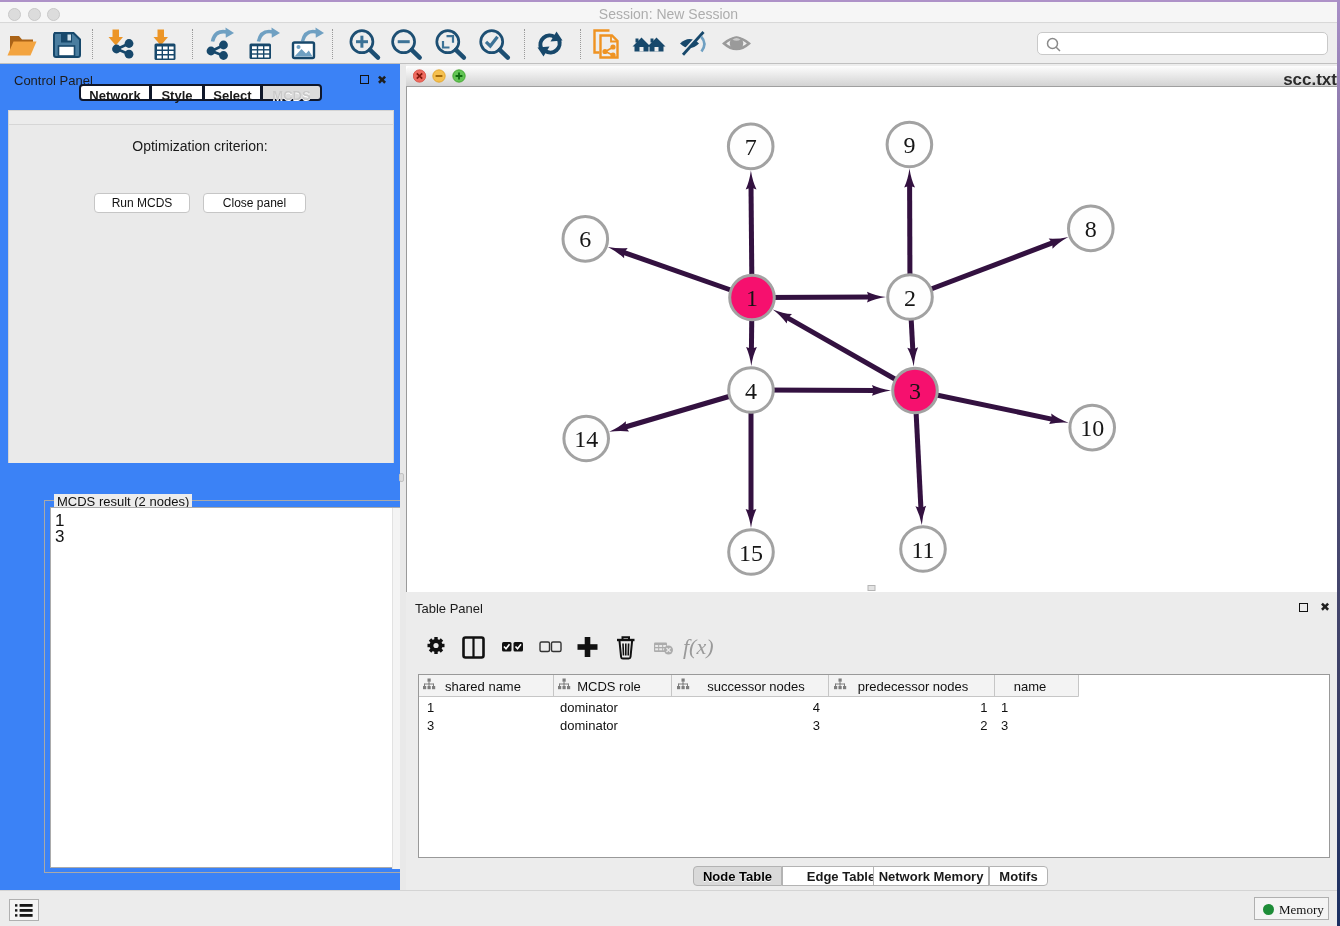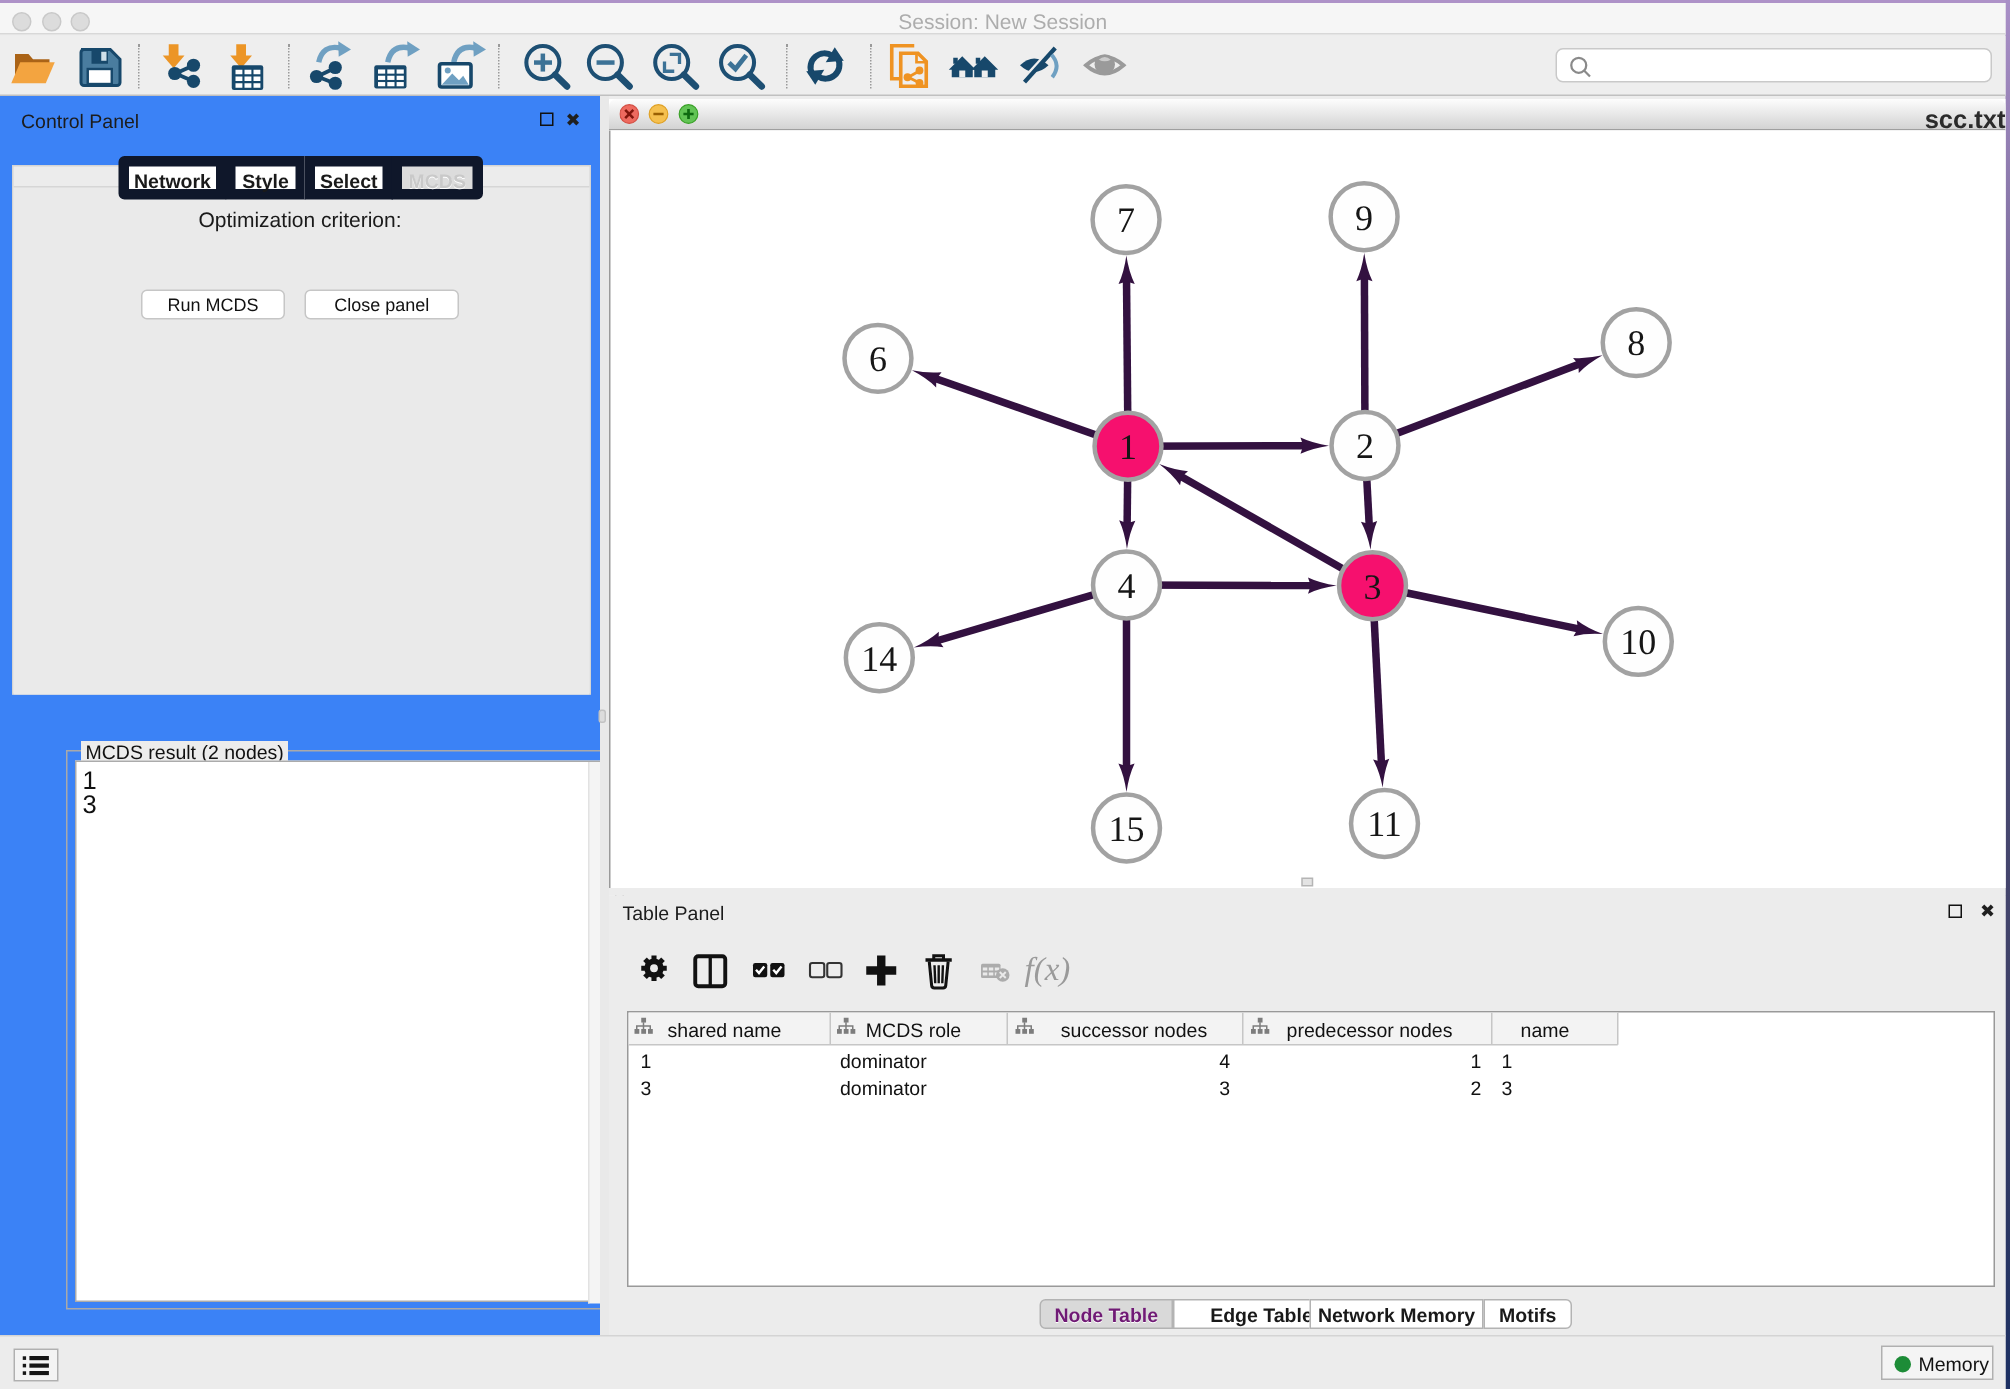--- a/index.html
+++ b/index.html
@@ -16,21 +16,21 @@
 
 #toolbar { left:0; top:24px; width:1337px; height:40px; background:#eeeeee; border-bottom:1px solid #c0c0c0; }
 .vsep { position:absolute; top:5px; height:30px; width:0; border-left:1px dotted #9a9a9a; }
 #searchbox { position:absolute; left:1037px; top:8px; width:291px; height:23px; background:#fff; border:1px solid #c9c9c9; border-radius:5px; }
 
 #cpanel { left:0; top:64px; width:400px; height:826px; background:#3b82f6; }
 #cpanel-title { position:absolute; left:14px; top:9px; font-size:13px; color:#1c1c1c; }
 .winbtn-sq { position:absolute; width:9px; height:9px; border:1.6px solid #111; top:11px; }
 .winbtn-x { position:absolute; top:11px; font-size:12px; color:#1f1f1f; line-height:10px; }
 
-.cptab { position:absolute; top:40px; height:29px; background:#fff; border:7px solid #0f172a; font-size:13px; font-weight:bold; text-align:center; color:#1a1a1a; line-height:20px; }
+.cptab { position:absolute; top:20px; height:17px; background:#fff; border:2px solid #0f172a; font-size:13px; font-weight:bold; text-align:center; color:#1a1a1a; line-height:20px; }
 #tabbox { position:absolute; left:8px; top:46px; width:386px; height:353px; border:1px solid #d4d4d4; background:#ececec; }
 #tabbox-inner { position:absolute; left:0px; top:13px; width:384px; height:339px; background:#eaeaea; border-top:1px solid #d6d6d6; }
 #optlabel { position:absolute; left:0; top:74px; width:400px; text-align:center; font-size:14px; color:#1a1a1a; }
 #optselect { position:absolute; left:44px; top:97px; width:310px; height:19px; background:#fff; border:1px solid #c6c6c6; border-radius:4px; font-size:14px; color:#111; line-height:17px; padding-left:13px; }
 .btn { position:absolute; top:129px; height:20px; background:#fff; border:1px solid #c6c6c6; border-radius:4px; font-size:12px; color:#111; text-align:center; line-height:18px; }
 
 #fieldset { position:absolute; left:13px; top:436px; width:372px; height:373px; border:1px solid #a9a9a9;margin-left:31px; }
 #fieldlegend { position:absolute; left:9px; top:-7px; background:#ececec; padding:0 3px; font-size:13px; color:#111; }
 #resultarea { position:absolute; left:5px; top:6px; width:361px; height:361px; background:#fff; border:1px solid #ababab; }
 #resultscroll { position:absolute; right:0px; top:0px; width:18px; height:361px; background:#f4f4f4; border-left:1px solid #e2e2e2; }
@@ -41,21 +41,21 @@
 #nettitle span { position:absolute; width:100%; text-align:right; top:4px; font-size:17px; font-weight:bold; color:#2b2b2b; }
 #canvas { position:absolute; left:0; top:21px; width:931px; height:505px; background:#fff; border-left:1px solid #9a9a9a; }
 
 #hsplit { left:406px; top:592px; width:931px; height:5px; background:#ececec; }
 #tpanel { left:406px; top:597px; width:931px; height:293px; background:#ececec; }
 #tpanel-title { position:absolute; left:9px; top:4px; font-size:13px; color:#1c1c1c; }
 #ttable { position:absolute; left:11.5px; top:77px; width:912px; height:184px; background:#fff; border:1px solid #999; font-size:13px; }
 
 .btab { position:absolute; top:269px; height:20px; border:1px solid #b3b3b3; background:#fff; font-size:13px; font-weight:bold; color:#191919; text-align:center; line-height:19px; }
 
-#statusbar { left:0; top:890px; width:1337px; height:36px; background:#ececec; border-top:1px solid #d4d4d4; }
+#statusbar { left:0; top:890px; width:1337px; height:36px; background:#ececec; border-top:1px solid #d4d4d4;font-family:Liberation Serif, serif; }
 #listbtn { position:absolute; left:9px; top:8px; width:30px; height:22px; background:#f4f4f4; border:1px solid #b0b0b0; }
 #membtn { position:absolute; left:1254px; top:6px; width:75px; height:23px; background:#f4f4f4; border:1px solid #b0b0b0; font-size:13px; color:#111; }
 </style>
 </head>
 <body>
 <div class="abs" id="topedge"></div>
 <div class="abs" id="rightedge"></div>
 <div class="abs" id="titlebar">
   <div class="tl" style="left:8px;"></div>
   <div class="tl" style="left:28px;"></div>
@@ -440,21 +440,21 @@
         <text x="568.5" y="37" text-anchor="end">1</text>
         <text x="582" y="37">1</text>
         <text x="8" y="55">3</text>
         <text x="141" y="55">dominator</text>
         <text x="401" y="55" text-anchor="end">3</text>
         <text x="568.5" y="55" text-anchor="end">2</text>
         <text x="582" y="55">3</text>
       </g>
     </svg>
   </div>
-  <div class="btab" style="left:287px; width:89px; background:#d9d9d9; color:#701a75; text-shadow:0 1px 0 #fff; border-radius:4px 0 0 4px;">Node Table</div>
+  <div class="btab" style="left:287px; width:89px; background:#d9d9d9; color:#000000; text-shadow:0 1px 0 #fff; border-radius:4px 0 0 4px;">Node Table</div>
   <div class="btab" style="left:376px; width:95px;padding-left:23px;">Edge Table</div>
   <div class="btab" style="left:467px; width:116px;">Network Memory</div>
   <div class="btab" style="left:583px; width:59px; border-radius:0 4px 4px 0;">Motifs</div>
 </div>
 <div class="abs" id="statusbar">
   <div id="listbtn">
     <svg width="18" height="14" style="position:absolute;left:5px;top:3px">
       <g fill="#161616">
         <rect x="0" y="1.2" width="2.4" height="2.4"></rect>
           <rect x="4.6" y="1" width="13" height="2.8"></rect>

